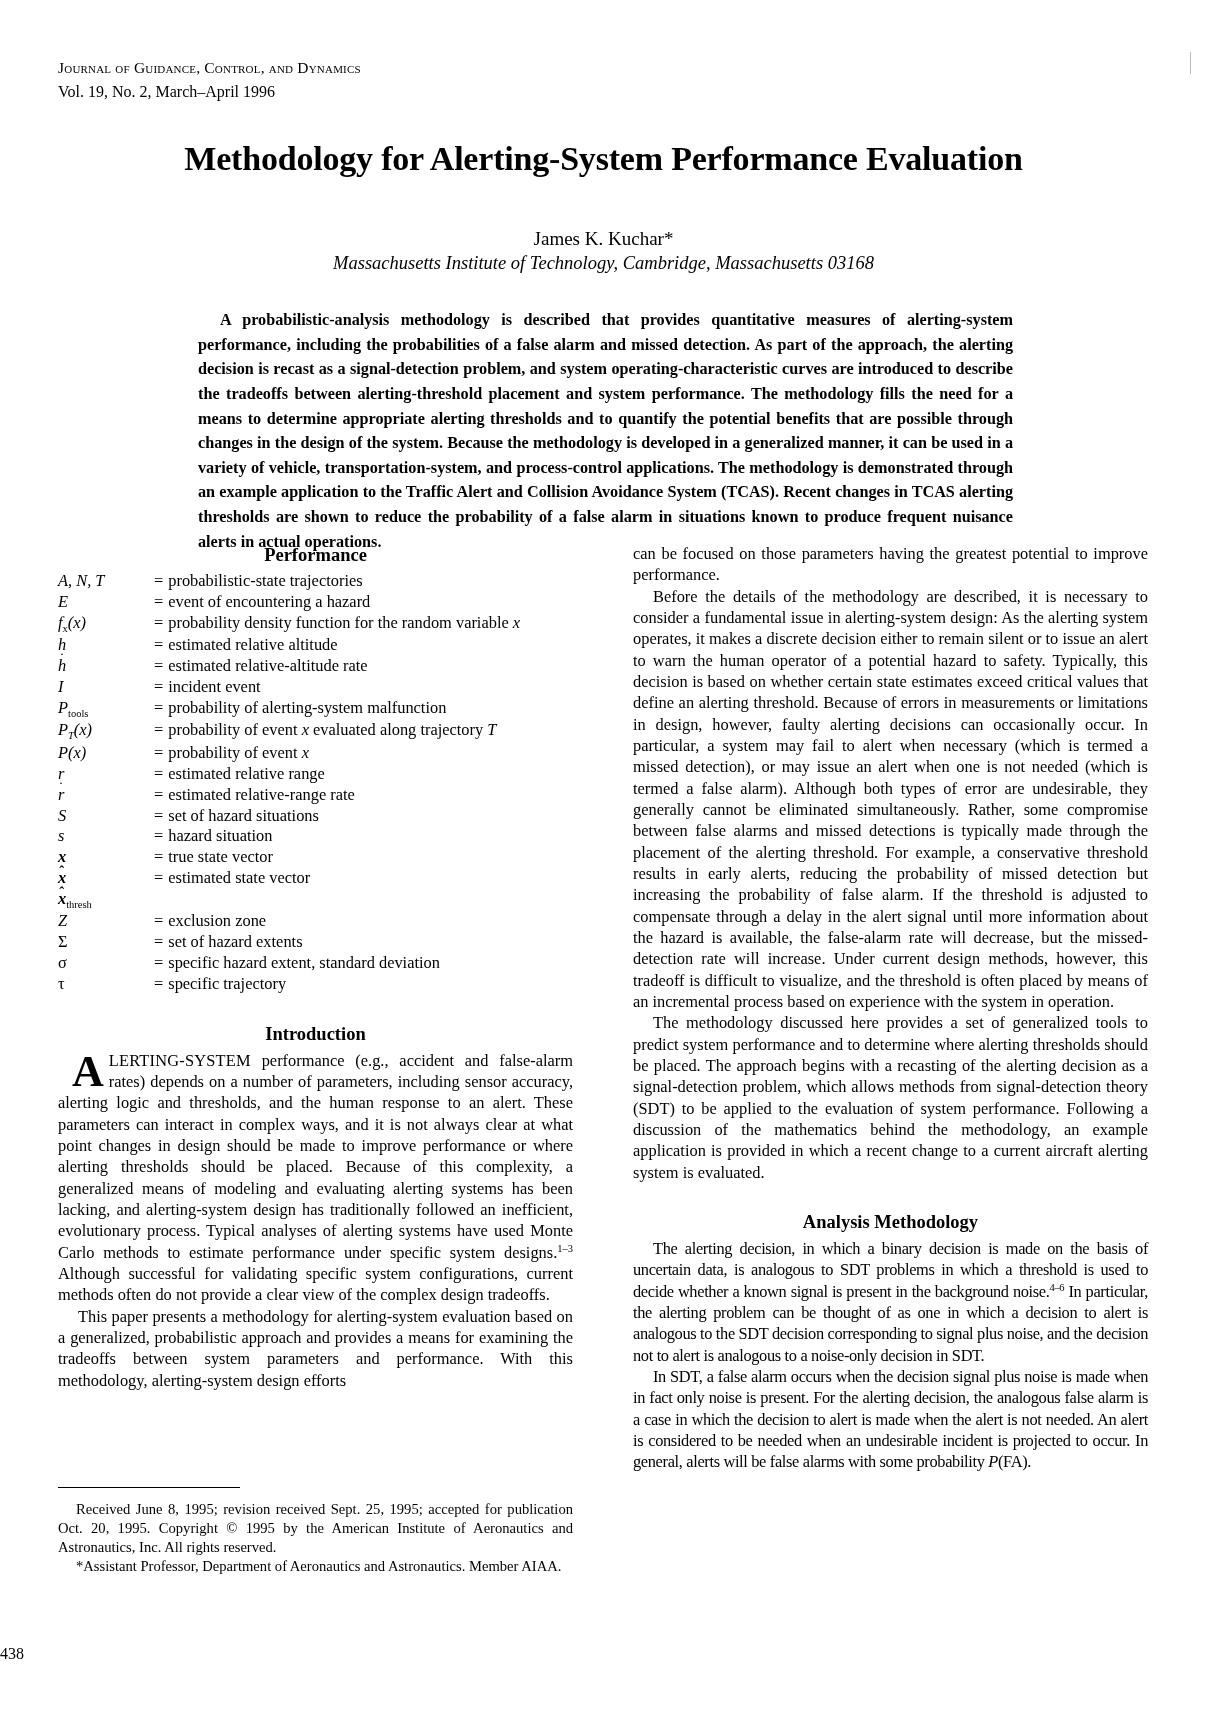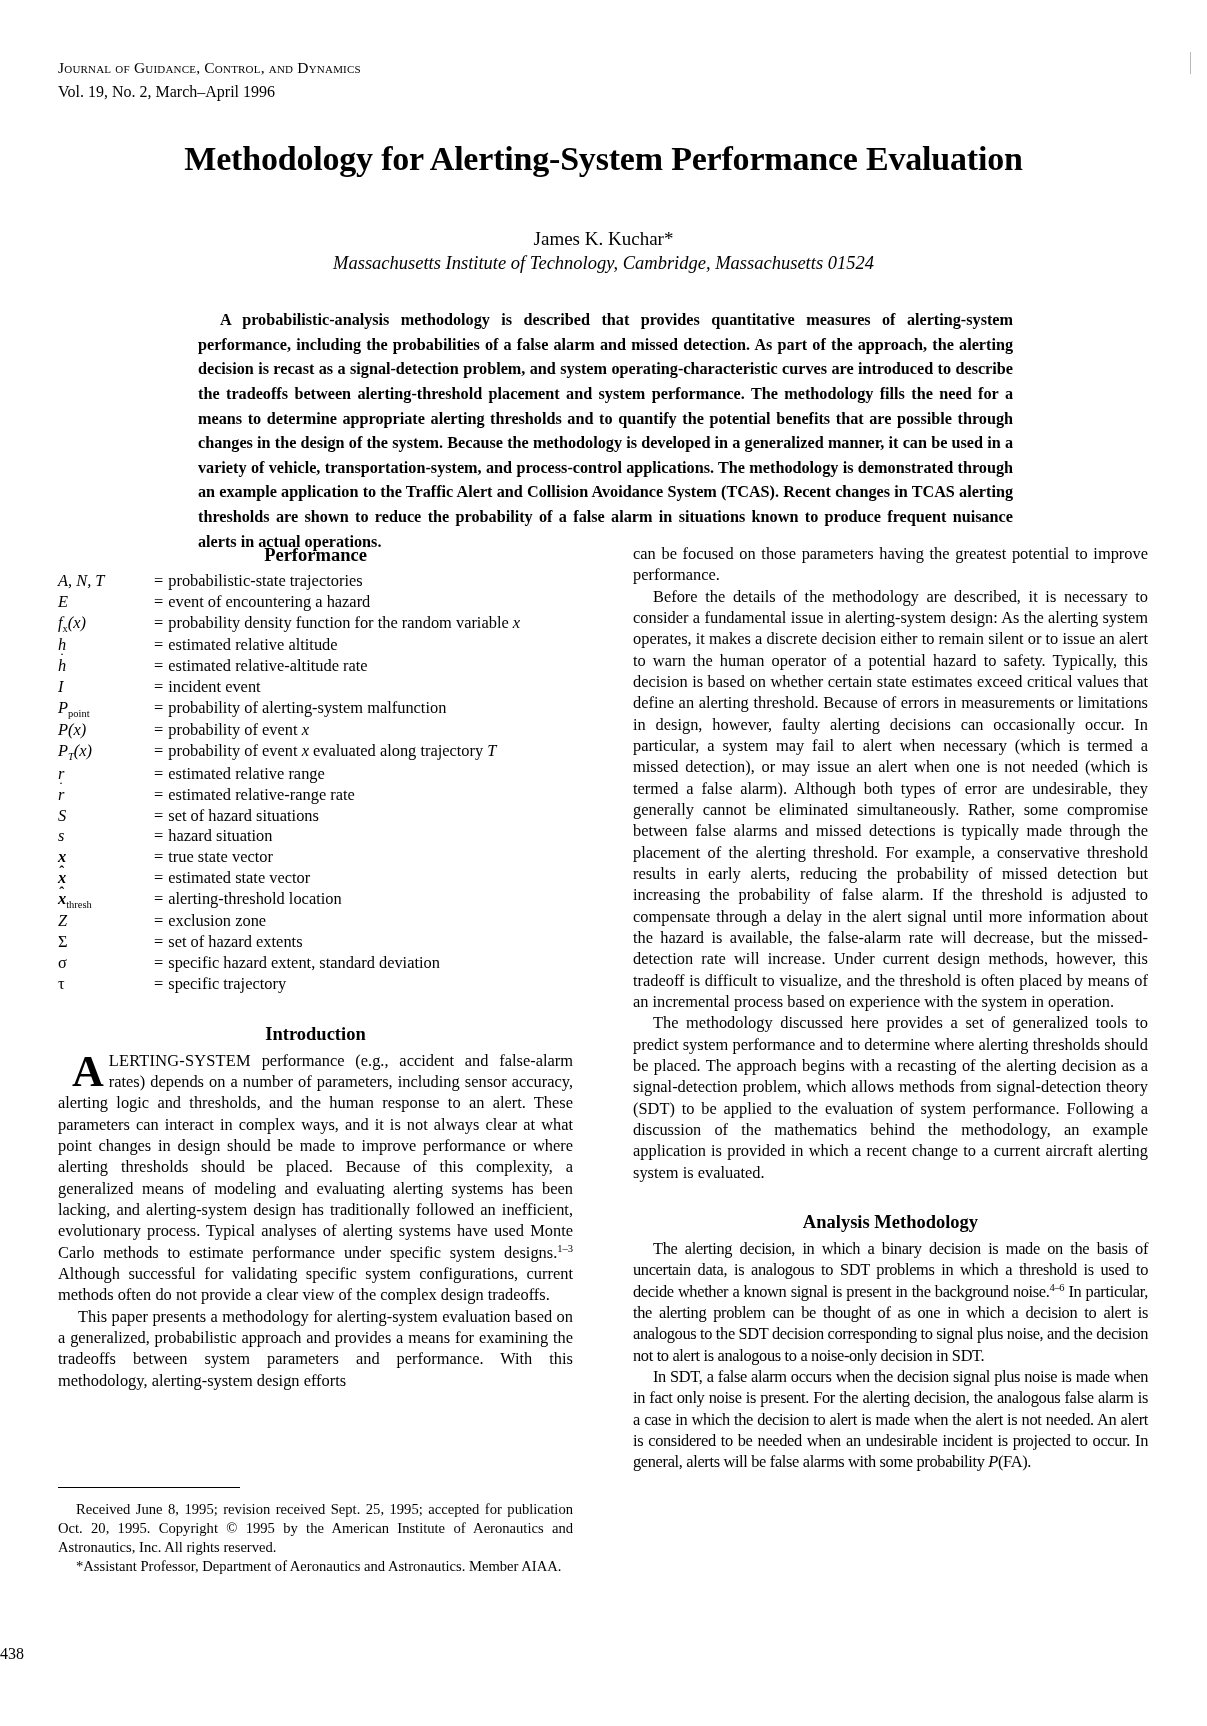--- a/index.html
+++ b/index.html
@@ -242,21 +242,21 @@
 
   <div class="corner-tick"></div>
 
   <div class="runhead">
     <div class="journal">Journal of Guidance, Control, and Dynamics</div>
     <div class="volume">Vol. 19, No. 2, March–April 1996</div>
   </div>
 
   <div class="title">Methodology for Alerting-System Performance Evaluation</div>
   <div class="author">James K. Kuchar*</div>
-  <div class="affiliation">Massachusetts Institute of Technology, Cambridge, Massachusetts 01524</div>
+  <div class="affiliation">Massachusetts Institute of Technology, Cambridge, Massachusetts 03168</div>
 
   <div class="abstract">A probabilistic-analysis methodology is described that provides quantitative measures of alerting-system performance, including the probabilities of a false alarm and missed detection. As part of the approach, the alerting decision is recast as a signal-detection problem, and system operating-characteristic curves are introduced to describe the tradeoffs between alerting-threshold placement and system performance. The methodology fills the need for a means to determine appropriate alerting thresholds and to quantify the potential benefits that are possible through changes in the design of the system. Because the methodology is developed in a generalized manner, it can be used in a variety of vehicle, transportation-system, and process-control applications. The methodology is demonstrated through an example application to the Traffic Alert and Collision Avoidance System (TCAS). Recent changes in TCAS alerting thresholds are shown to reduce the probability of a false alarm in situations known to produce frequent nuisance alerts in actual operations.</div>
 
   <div class="col col-left">
 
     <h2 class="section">Performance</h2>
 
     <div class="nomen" id="nomenclature-list">
         <div class="nomen-row">
           <div class="nomen-sym">A, N, T</div>
@@ -276,32 +276,32 @@
         </div>
         <div class="nomen-row">
           <div class="nomen-sym"><span class="sym-dot">h</span></div>
           <div class="nomen-def"><span class="eq">=</span>estimated relative-altitude rate</div>
         </div>
         <div class="nomen-row">
           <div class="nomen-sym">I</div>
           <div class="nomen-def"><span class="eq">=</span>incident event</div>
         </div>
         <div class="nomen-row">
-          <div class="nomen-sym">P<sub class="sm">point</sub></div>
+          <div class="nomen-sym">P<sub class="sm">tools</sub></div>
           <div class="nomen-def"><span class="eq">=</span>probability of alerting-system malfunction</div>
+        </div>
+        <div class="nomen-row">
+          <div class="nomen-sym">P<sub class="sm"><i>T</i></sub>(x)</div>
+          <div class="nomen-def"><span class="eq">=</span>probability of event <i>x</i> evaluated along trajectory <i>T</i></div>
         </div>
         <div class="nomen-row">
           <div class="nomen-sym">P(x)</div>
           <div class="nomen-def"><span class="eq">=</span>probability of event <i>x</i></div>
         </div>
         <div class="nomen-row">
-          <div class="nomen-sym">P<sub class="sm"><i>T</i></sub>(x)</div>
-          <div class="nomen-def"><span class="eq">=</span>probability of event <i>x</i> evaluated along trajectory <i>T</i></div>
-        </div>
-        <div class="nomen-row">
           <div class="nomen-sym">r</div>
           <div class="nomen-def"><span class="eq">=</span>estimated relative range</div>
         </div>
         <div class="nomen-row">
           <div class="nomen-sym"><span class="sym-dot">r</span></div>
           <div class="nomen-def"><span class="eq">=</span>estimated relative-range rate</div>
         </div>
         <div class="nomen-row">
           <div class="nomen-sym">S</div>
           <div class="nomen-def"><span class="eq">=</span>set of hazard situations</div>
@@ -313,21 +313,20 @@
         <div class="nomen-row">
           <div class="nomen-sym"><span class="bolditalic">x</span></div>
           <div class="nomen-def"><span class="eq">=</span>true state vector</div>
         </div>
         <div class="nomen-row">
           <div class="nomen-sym"><span class="sym-hat bolditalic">x</span></div>
           <div class="nomen-def"><span class="eq">=</span>estimated state vector</div>
         </div>
         <div class="nomen-row">
           <div class="nomen-sym"><span class="sym-hat bolditalic">x</span><sub class="sm">thresh</sub></div>
-          <div class="nomen-def"><span class="eq">=</span>alerting-threshold location</div>
         </div>
         <div class="nomen-row">
           <div class="nomen-sym">Z</div>
           <div class="nomen-def"><span class="eq">=</span>exclusion zone</div>
         </div>
         <div class="nomen-row">
           <div class="nomen-sym"><span class="upright">Σ</span></div>
           <div class="nomen-def"><span class="eq">=</span>set of hazard extents</div>
         </div>
         <div class="nomen-row">

